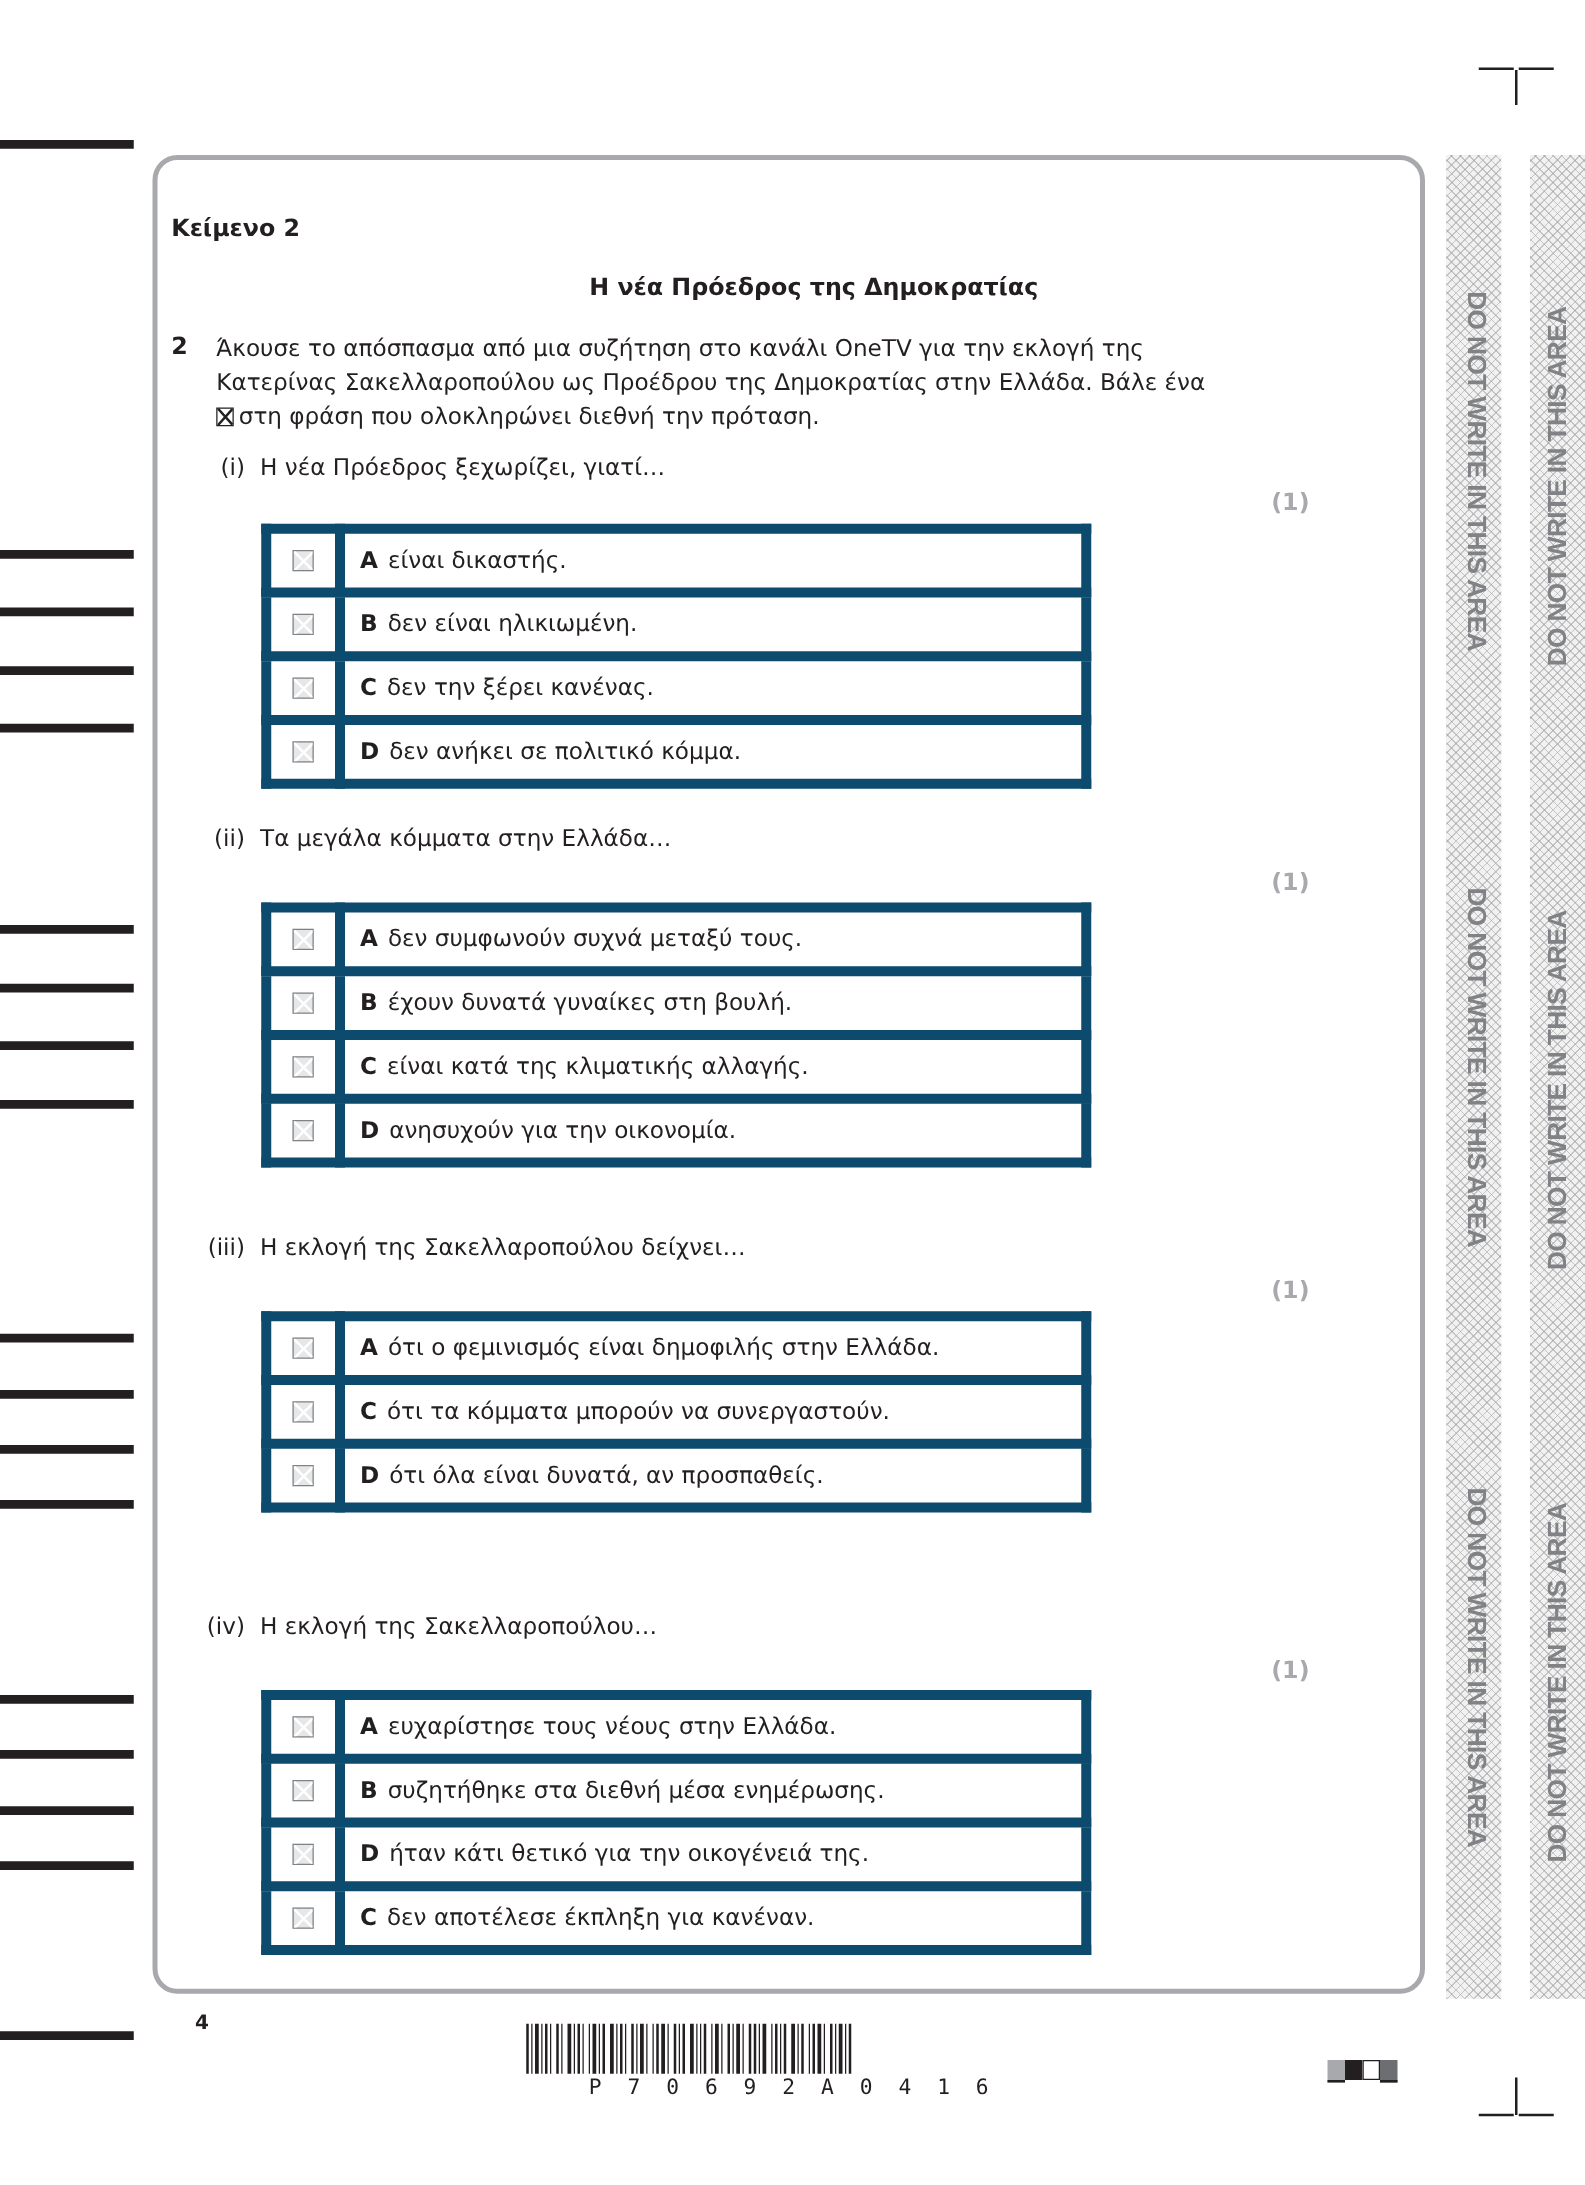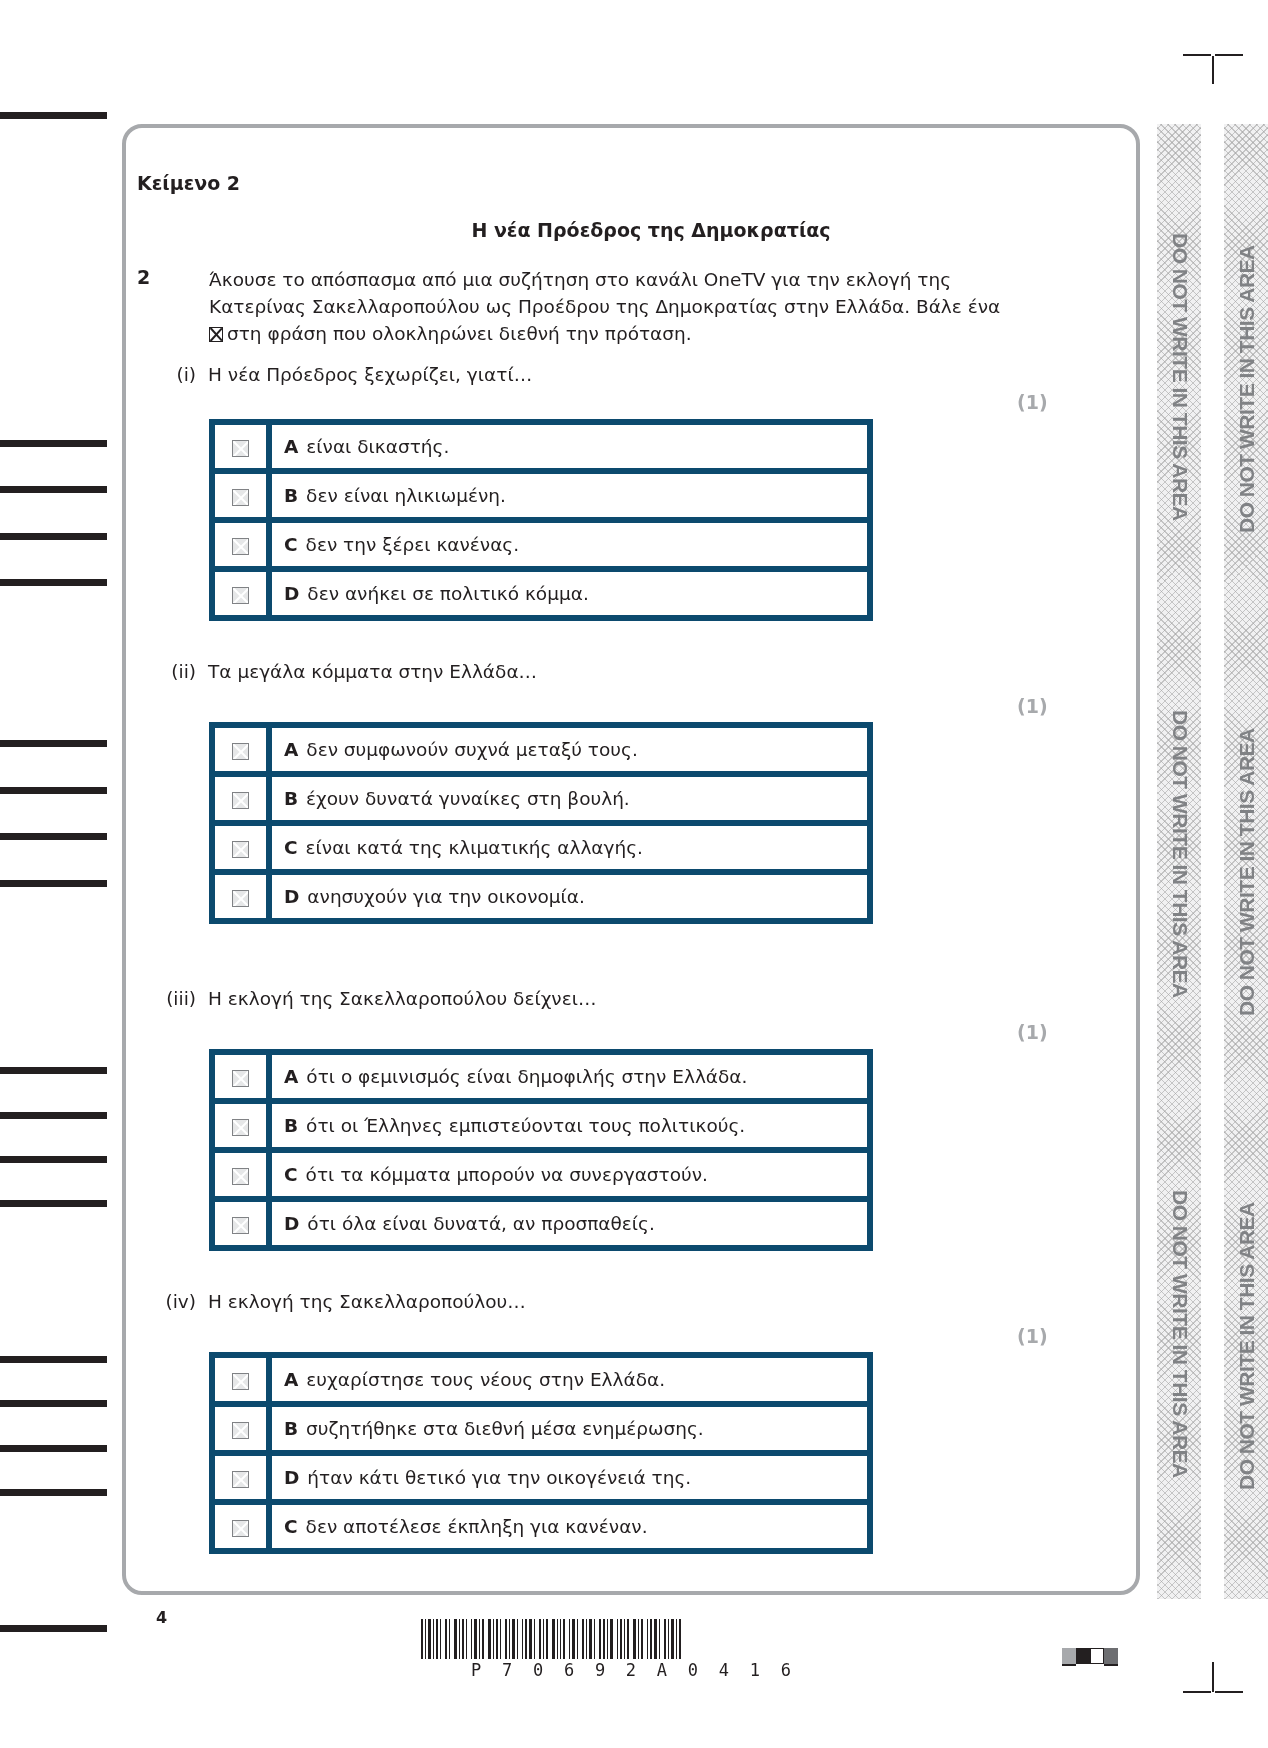--- a/index.html
+++ b/index.html
@@ -15,32 +15,32 @@
              repeating-linear-gradient(45deg, rgba(160,160,160,0.55) 0 1px, transparent 1px 5px),
              repeating-linear-gradient(-45deg, rgba(160,160,160,0.55) 0 1px, transparent 1px 5px); }
   .vtext { position:absolute; white-space:nowrap; font-family:"Liberation Sans", sans-serif;
            font-weight:bold; font-size:21px; color:#808285; letter-spacing:-0.5px; }
   .vtext.down { transform-origin:0 0; transform:rotate(90deg); }
   .vtext.up { transform-origin:0 0; transform:rotate(-90deg); }
   .section-title { position:absolute; left:137px; top:172px; font-weight:bold; font-size:19px; }
   .doc-title { position:absolute; left:0; width:1268px; text-align:center; top:219px; font-weight:bold; font-size:19px; }
   .doc-title span { position:relative; left:17px; }
   .qnum { position:absolute; left:137px; top:266px; font-weight:bold; font-size:19px; }
-  .instr { position:absolute; left:173px; top:266px; width:830px; font-size:18.5px; line-height:27px;margin-left:36px; }
+  .instr { position:absolute; left:173px; top:266px; width:830px; font-size:18.5px; line-height:27px; }
   .xbox-inline { display:inline-block; width:14px; height:15px; border:1.5px solid #231f20; position:relative;
                  vertical-align:-2px; margin-right:4px; box-sizing:border-box; }
   .xbox-inline::before, .xbox-inline::after { content:""; position:absolute; left:50%; top:-2px; width:1.5px; height:17px;
                  background:#231f20; }
   .xbox-inline::before { transform:translateX(-50%) rotate(42deg); }
   .xbox-inline::after { transform:translateX(-50%) rotate(-42deg); }
   .subq { position:absolute; font-size:18.5px; }
   .subq .num { position:absolute; right:100%; margin-right:12px; white-space:nowrap; }
   .mark { position:absolute; left:1017px; font-weight:bold; font-size:19px; color:#a7a9ac; }
   .opts { position:absolute; left:209px; width:664px; border-collapse:collapse; }
-  .opts td { border:6px solid #0c4a6e; height:43px; padding:0; font-size:18.5px; }
+  .opts td { border:8px solid #0c4a6e; height:43px; padding:0; font-size:18.5px; }
   .opts td.cb { width:51px; text-align:center; }
   .opts td.txt { padding-left:12px; }
   .opts .letter { font-weight:bold; margin-right:8px; }
   .cbox { display:inline-block; width:17px; height:17px; border:1.3px solid #808285; background:#e6e7e8;
           position:relative; box-sizing:border-box; vertical-align:middle; overflow:hidden; }
   .cbox::before, .cbox::after { content:""; position:absolute; left:50%; top:-3px; width:2px; height:22px; background:#ffffff; }
   .cbox::before { transform:translateX(-50%) rotate(45deg); }
   .cbox::after { transform:translateX(-50%) rotate(-45deg); }
   .pagenum { position:absolute; left:156px; top:1608px; font-weight:bold; font-size:16px; }
   .barcode { position:absolute; left:421px; top:1619px; width:420px; height:40px; display:flex; align-items:stretch; }
@@ -159,24 +159,20 @@
 </div>
 <div class="mark" style="top:1021px;">(1)</div>
 <table class="opts" style="top:1049px;">
   <tbody>
       <tr>
         <td class="cb"><span class="cbox"></span></td>
         <td class="txt"><span class="letter">A</span><span>ότι ο φεμινισμός είναι δημοφιλής στην Ελλάδα.</span></td>
       </tr>
   <tr>
         <td class="cb"><span class="cbox"></span></td>
-        <td class="txt"><span class="letter">B</span><span>ότι οι Έλληνες εμπιστεύονται τους πολιτικούς.</span></td>
-      </tr>
-  <tr>
-        <td class="cb"><span class="cbox"></span></td>
         <td class="txt"><span class="letter">C</span><span>ότι τα κόμματα μπορούν να συνεργαστούν.</span></td>
       </tr>
   <tr>
         <td class="cb"><span class="cbox"></span></td>
         <td class="txt"><span class="letter">D</span><span>ότι όλα είναι δυνατά, αν προσπαθείς.</span></td>
       </tr>
 </tbody>
   </table>
 
 <div class="subq" style="left:208px;top:1291px;">

